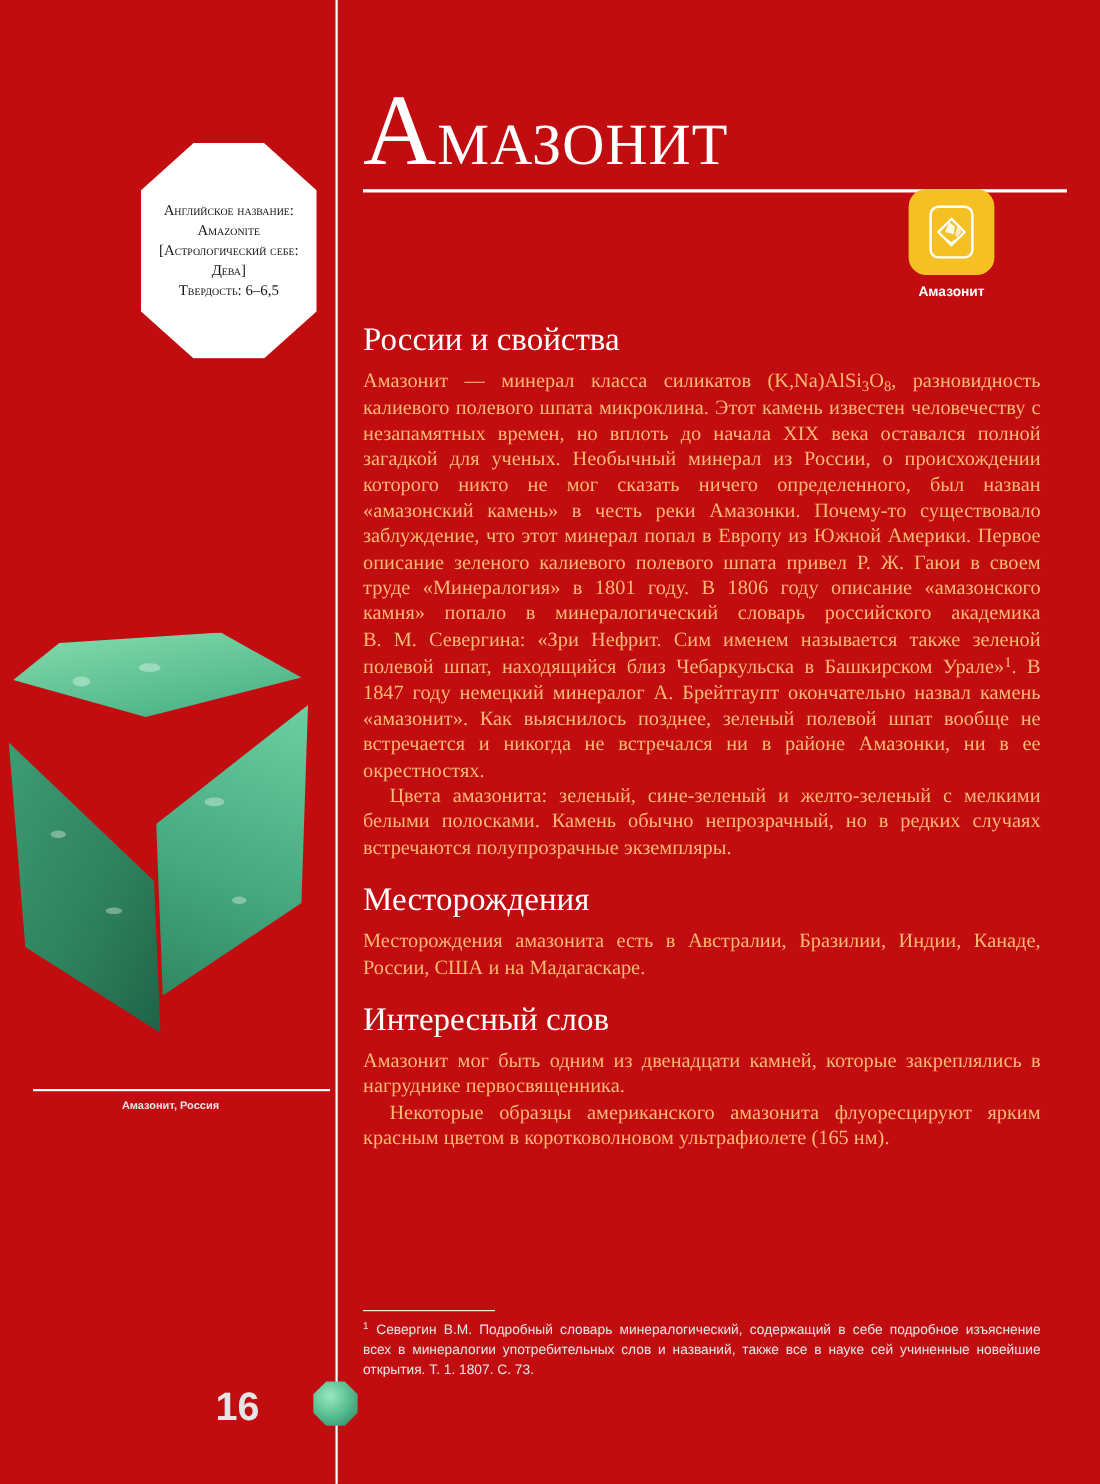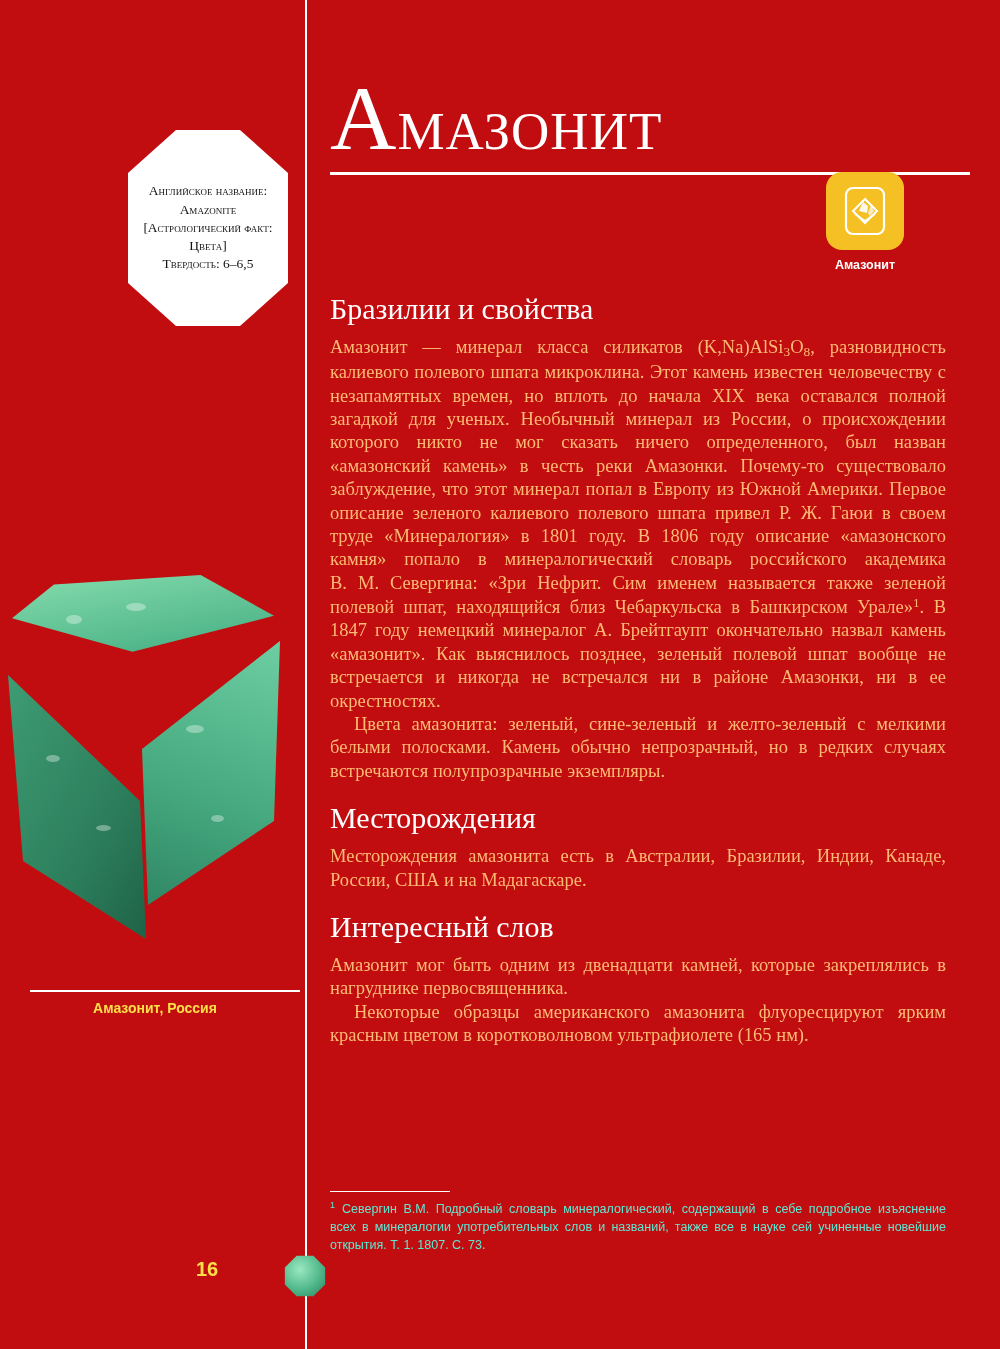--- a/index.html
+++ b/index.html
@@ -186,60 +186,60 @@
     height: 2px;
     background: #ffffff;
   }
   .photo-caption {
     position: absolute;
     left: 10px;
     top: 1000px;
     width: 290px;
     text-align: center;
     font-family: "Liberation Sans", sans-serif;
-    font-size: 14px;
+    font-size: 10px;
     font-weight: bold;
-    color: #fde047;
+    color: #e5e5e5;
   }
 
   
   .fn-rule {
     position: absolute;
     left: 330px;
     top: 1191px;
     width: 120px;
     height: 1px;
     background: #ffffff;
   }
   .footnote {
     position: absolute;
     left: 330px;
     top: 1199px;
     width: 616px;
     font-family: "Liberation Sans", sans-serif;
     font-size: 12.5px;
     line-height: 1.45;
-    color: #5eead4;
+    color: #e5e5e5;
     text-align: justify;
   }
   .footnote .marker {
     font-size: 9px;
     vertical-align: 0.5em;
     margin-right: 7px;
   }
 
   
   .page-number {
     position: absolute;
     left: 196px;
     top: 1258px;
     font-family: "Liberation Sans", sans-serif;
-    font-size: 20px;
+    font-size: 36px;
     font-weight: bold;
-    color: #fde047;
+    color: #e5e5e5;
   }
   .foot-glyph {
     position: absolute;
     left: 284px;
     top: 1255px;
     width: 42px;
     height: 42px;
   }
   .foot-glyph .gem {
     position: absolute;
@@ -256,22 +256,22 @@
   <div class="v-rule"></div>
 
   <div class="title">
     <span class="first">А</span><span>мазонит</span>
   </div>
   <div class="title-rule"></div>
 
   <div class="octagon">
     <div class="sp">Английское название:</div>
     <div class="sp">Amazonite</div>
-    <div class="sp">[Астрологический факт:</div>
-    <div class="sp">Цвета]</div>
+    <div class="sp">[Астрологический себе:</div>
+    <div class="sp">Дева]</div>
     <div class="sp">Твердость: 6–6,5</div>
   </div>
 
   <div class="icon-box">
     <svg width="56" height="56" viewBox="0 0 56 56" aria-hidden="true">
       <rect x="9" y="5" width="38" height="46" rx="7" fill="none" stroke="#ffffff" stroke-width="2.2"></rect>
       <polygon points="28,16 40,28 28,40 16,28" fill="none" stroke="#ffffff" stroke-width="2"></polygon>
       <polygon points="22,28 26,19 31,23 30,30" fill="#ffffff" opacity="0.9"></polygon>
       <polygon points="31,30 34,22 37,28 33,33" fill="#ffffff" opacity="0.7"></polygon>
       <path d="M18 31 L28 38 L38 31" fill="none" stroke="#ffffff" stroke-width="1.6"></path>
@@ -290,21 +290,21 @@
       <div class="spec" style="left:180px;top:150px;width:18px;height:8px;"></div>
       <div class="spec" style="left:205px;top:240px;width:13px;height:7px;"></div>
       <div class="spec" style="left:90px;top:250px;width:15px;height:6px;"></div>
     </div>
   </div>
   <div class="photo-rule"></div>
   <div class="photo-caption">Амазонит, Россия</div>
 
   <div class="col">
 
-    <h2 class="section">Бразилии и свойства</h2>
+    <h2 class="section">России и свойства</h2>
     <p class="body">Амазонит — минерал класса силикатов (K,Na)AlSi<span class="sub">3</span>O<span class="sub">8</span>, разновидность калиевого полевого шпата микроклина. Этот камень известен человечеству с незапамятных времен, но вплоть до начала XIX века оставался полной загадкой для ученых. Необычный минерал из России, о происхождении которого никто не мог сказать ничего определенного, был назван «амазонский камень» в честь реки Амазонки. Почему-то существовало заблуждение, что этот минерал попал в Европу из Южной Америки. Первое описание зеленого калиевого полевого шпата привел Р.&nbsp;Ж.&nbsp;Гаюи в своем труде «Минералогия» в 1801 году. В 1806 году описание «амазонского камня» попало в минералогический словарь российского академика В.&nbsp;М.&nbsp;Севергина: «Зри Нефрит. Сим именем называется также зеленой полевой шпат, находящийся близ Чебаркульска в Башкирском Урале»<span class="sup">1</span>. В 1847 году немецкий минералог А.&nbsp;Брейтгаупт окончательно назвал камень «амазонит». Как выяснилось позднее, зеленый полевой шпат вообще не встречается и никогда не встречался ни в районе Амазонки, ни в ее окрестностях.</p>
     <p class="body">Цвета амазонита: зеленый, сине-зеленый и желто-зеленый с мелкими белыми полосками. Камень обычно непрозрачный, но в редких случаях встречаются полупрозрачные экземпляры.</p>
 
     <h2 class="section mt">Месторождения</h2>
     <p class="body">Месторождения амазонита есть в Австралии, Бразилии, Индии, Канаде, России, США и на Мадагаскаре.</p>
 
     <h2 class="section mt">Интересный слов</h2>
     <p class="body">Амазонит мог быть одним из двенадцати камней, которые закреплялись в нагруднике первосвященника.</p>
     <p class="body">Некоторые образцы американского амазонита флуоресцируют ярким красным цветом в коротковолновом ультрафиолете (165 нм).</p>
   </div>

